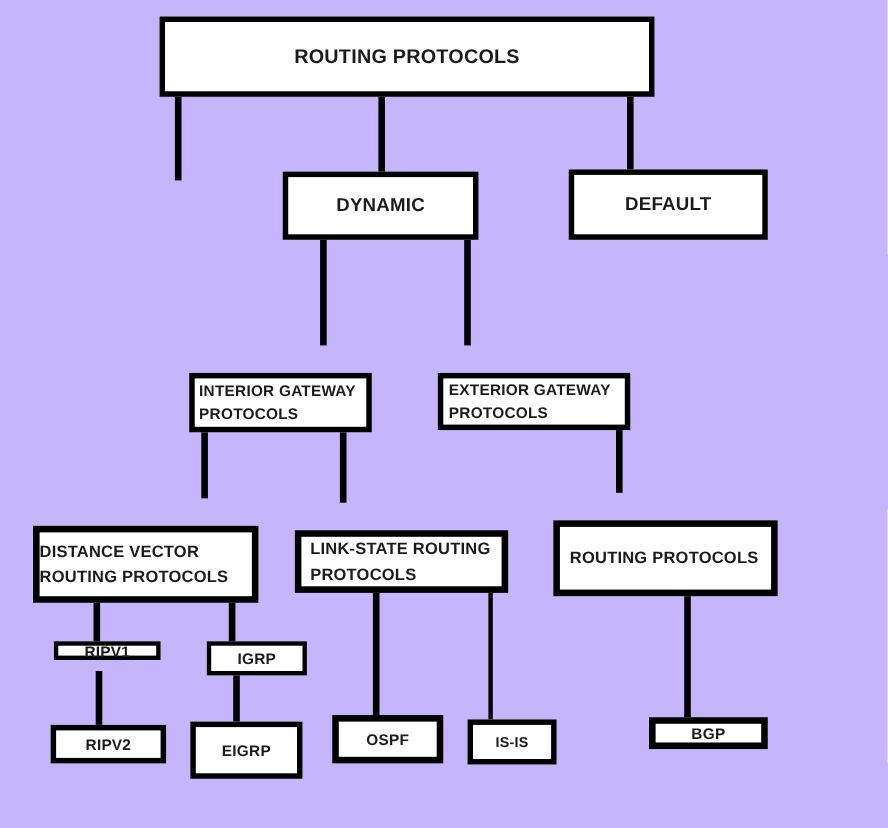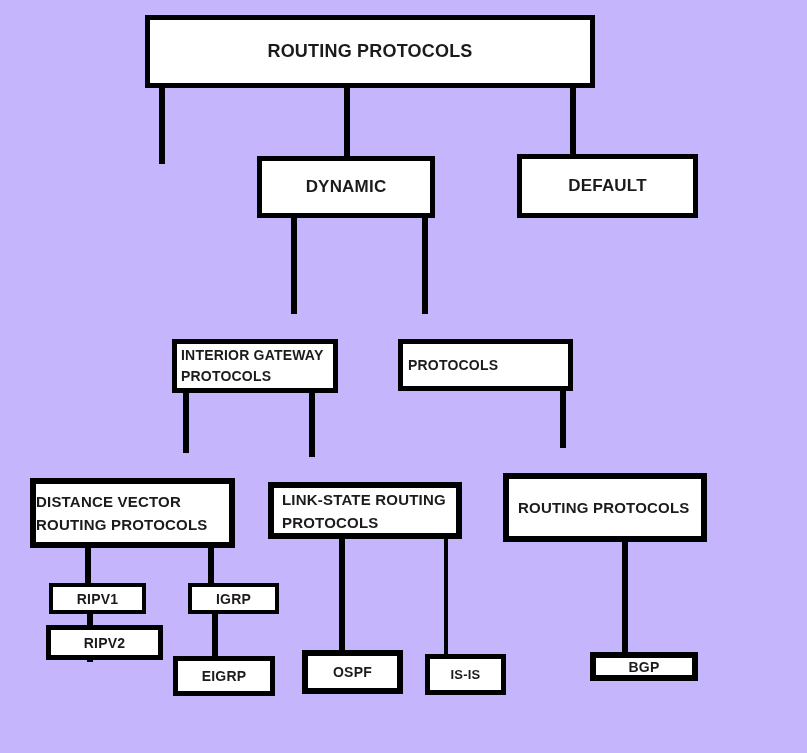--- a/index.html
+++ b/index.html
@@ -73,46 +73,47 @@
   </div>
   <div class="node" style="left:517px;top:154px;width:181px;height:64px;font-size:17px;">
     <span>DEFAULT</span>
   </div>
 
   <div class="node multi" style="left:172px;top:311px;width:166px;height:54px;font-size:14px;line-height:21px;padding-left:4px;">
     <span>INTERIOR GATEWAY</span>
     <span>PROTOCOLS</span>
   </div>
   <div class="node multi" style="left:398px;top:311px;width:175px;height:52px;font-size:14px;line-height:21px;padding-left:5px;">
+    <span>EXTERIOR GATEWAY</span>
     <span>PROTOCOLS</span>
   </div>
 
   <div class="node multi b6" style="left:30px;top:450px;width:205px;height:70px;font-size:15px;line-height:23px;">
     <span>DISTANCE VECTOR</span>
     <span>ROUTING PROTOCOLS</span>
   </div>
   <div class="node multi b6" style="left:268px;top:454px;width:194px;height:57px;font-size:15px;line-height:23px;padding-left:8px;">
     <span>LINK-STATE ROUTING</span>
     <span>PROTOCOLS</span>
   </div>
   <div class="node multi b6" style="left:503px;top:445px;width:204px;height:69px;font-size:15px;line-height:23px;padding-left:9px;">
     <span>ROUTING PROTOCOLS</span>
   </div>
 
-  <div class="node b4" style="left:49px;top:583px;width:97px;height:31px;font-size:14px;">
+  <div class="node b4" style="left:49px;top:583px;width:97px;height:17px;font-size:14px;">
     <span>RIPV1</span>
   </div>
   <div class="node b4" style="left:188px;top:583px;width:91px;height:31px;font-size:14px;">
     <span>IGRP</span>
   </div>
 
-  <div class="node" style="left:46px;top:625px;width:117px;height:35px;font-size:14px;">
+  <div class="node" style="left:46px;top:659px;width:105px;height:35px;font-size:14px;">
     <span>RIPV2</span>
   </div>
-  <div class="node" style="left:173px;top:656px;width:102px;height:40px;font-size:14px;">
+  <div class="node" style="left:173px;top:656px;width:102px;height:52px;font-size:14px;">
     <span>EIGRP</span>
   </div>
   <div class="node b6" style="left:302px;top:650px;width:101px;height:44px;font-size:14px;">
     <span>OSPF</span>
   </div>
   <div class="node" style="left:425px;top:654px;width:81px;height:41px;font-size:13px;">
     <span>IS-IS</span>
   </div>
   <div class="node b6" style="left:590px;top:652px;width:108px;height:29px;font-size:14px;">
     <span>BGP</span>

